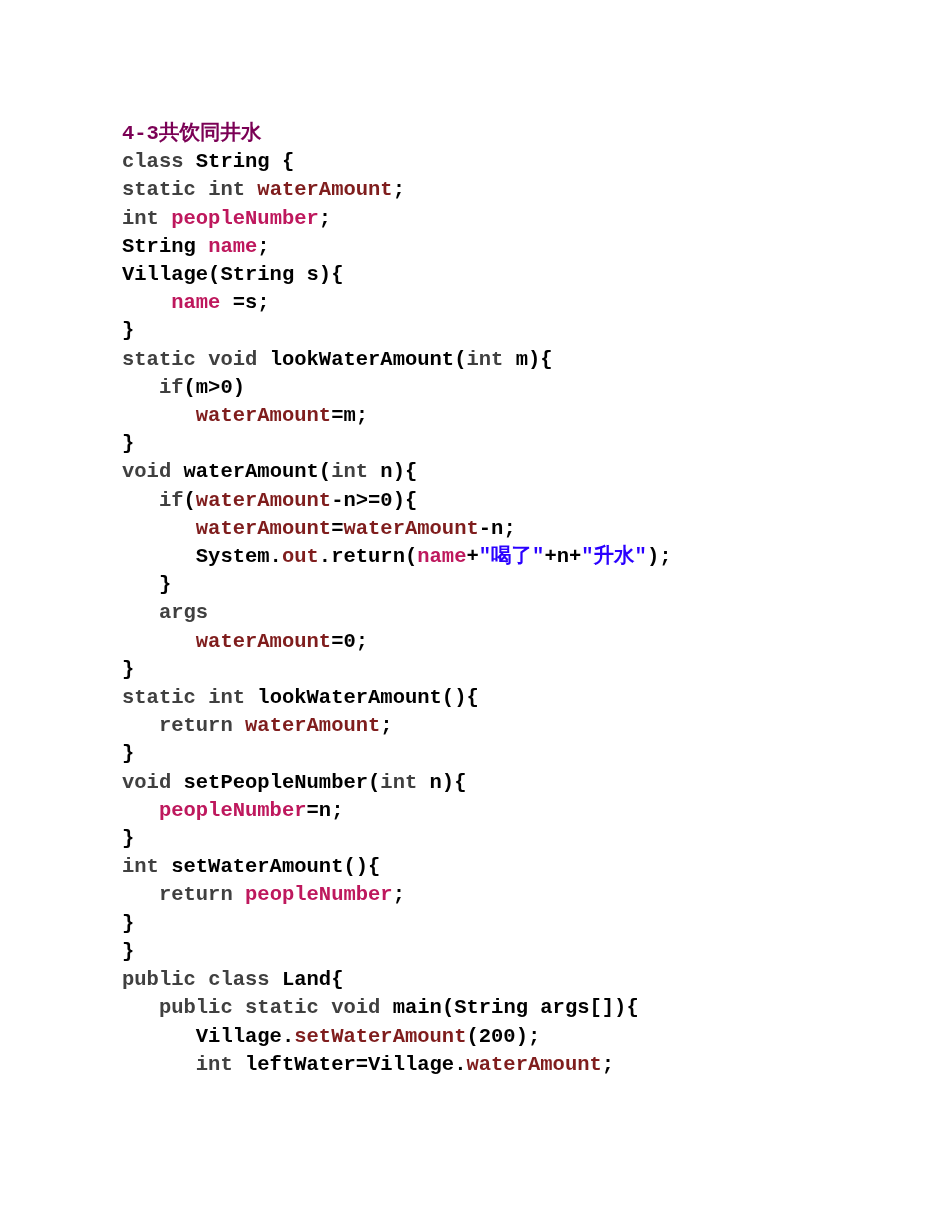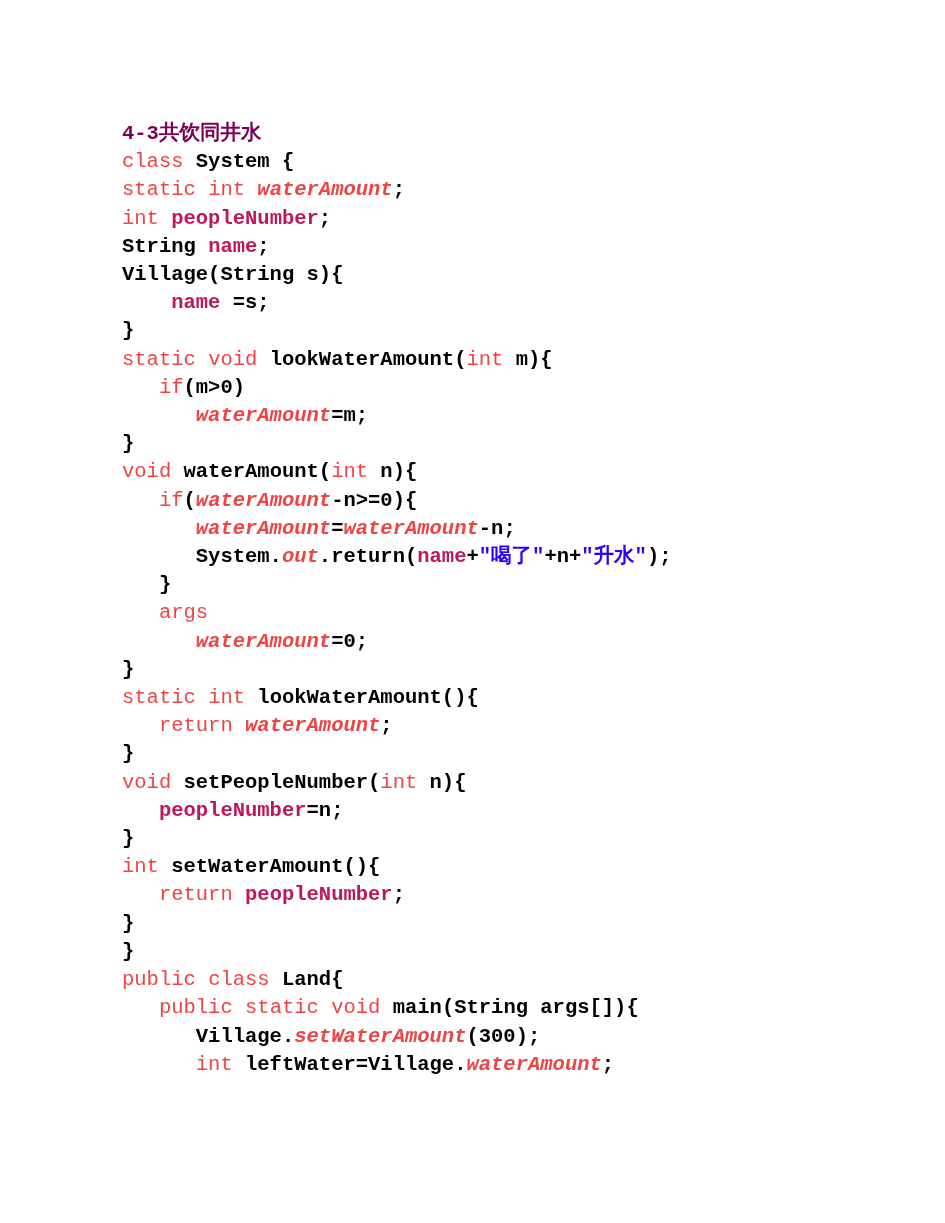--- a/index.html
+++ b/index.html
@@ -14,31 +14,31 @@
     box-sizing: border-box;
   }
   .code {
     font-size: 20.5px;
     line-height: 28.2px;
     white-space: pre;
     font-weight: bold;
     color: #000000;
   }
   .title { color: #7b0055; font-weight: bold; }
-  .kw { color: #ef4444; font-weight: normal; }
+  .kw { color: #404040; font-weight: bold; }
   .field { color: #be185d; }
-  .static-field { color: #ef4444; font-style: italic; }
+  .static-field { color: #7f1d1d; }
   .str { color: #2a00ff; }
 </style>
 </head>
 <body>
 
 <div class="page">
 <div class="code"><span class="title">4-3共饮同井水</span>
-<span class="kw">class</span><span> System {</span>
+<span class="kw">class</span><span> String {</span>
 <span class="kw">static</span> <span class="kw">int</span> <span class="static-field">waterAmount</span><span>;</span>
 <span class="kw">int</span> <span class="field">peopleNumber</span><span>;</span>
 <span>String </span><span class="field">name</span><span>;</span>
 <span>Village(String s){</span>
     <span class="field">name</span><span> =s;</span>
 <span>}</span>
 <span class="kw">static</span> <span class="kw">void</span><span> lookWaterAmount(</span><span class="kw">int</span><span> m){</span>
    <span class="kw">if</span><span>(m&gt;0)</span>
       <span class="static-field">waterAmount</span><span>=m;</span>
 <span>}</span>
@@ -55,15 +55,15 @@
 <span>}</span>
 <span class="kw">void</span><span> setPeopleNumber(</span><span class="kw">int</span><span> n){</span>
    <span class="field">peopleNumber</span><span>=n;</span>
 <span>}</span>
 <span class="kw">int</span><span> setWaterAmount(){</span>
    <span class="kw">return</span> <span class="field">peopleNumber</span><span>;</span>
 <span>}</span>
 <span>}</span>
 <span class="kw">public</span> <span class="kw">class</span><span> Land{</span>
    <span class="kw">public</span> <span class="kw">static</span> <span class="kw">void</span><span> main(String args[]){</span>
-      <span>Village.</span><span class="static-field">setWaterAmount</span><span>(300);</span>
+      <span>Village.</span><span class="static-field">setWaterAmount</span><span>(200);</span>
       <span class="kw">int</span><span> leftWater=Village.</span><span class="static-field">waterAmount</span><span>;</span></div>
 </div>
 
 </body></html>

